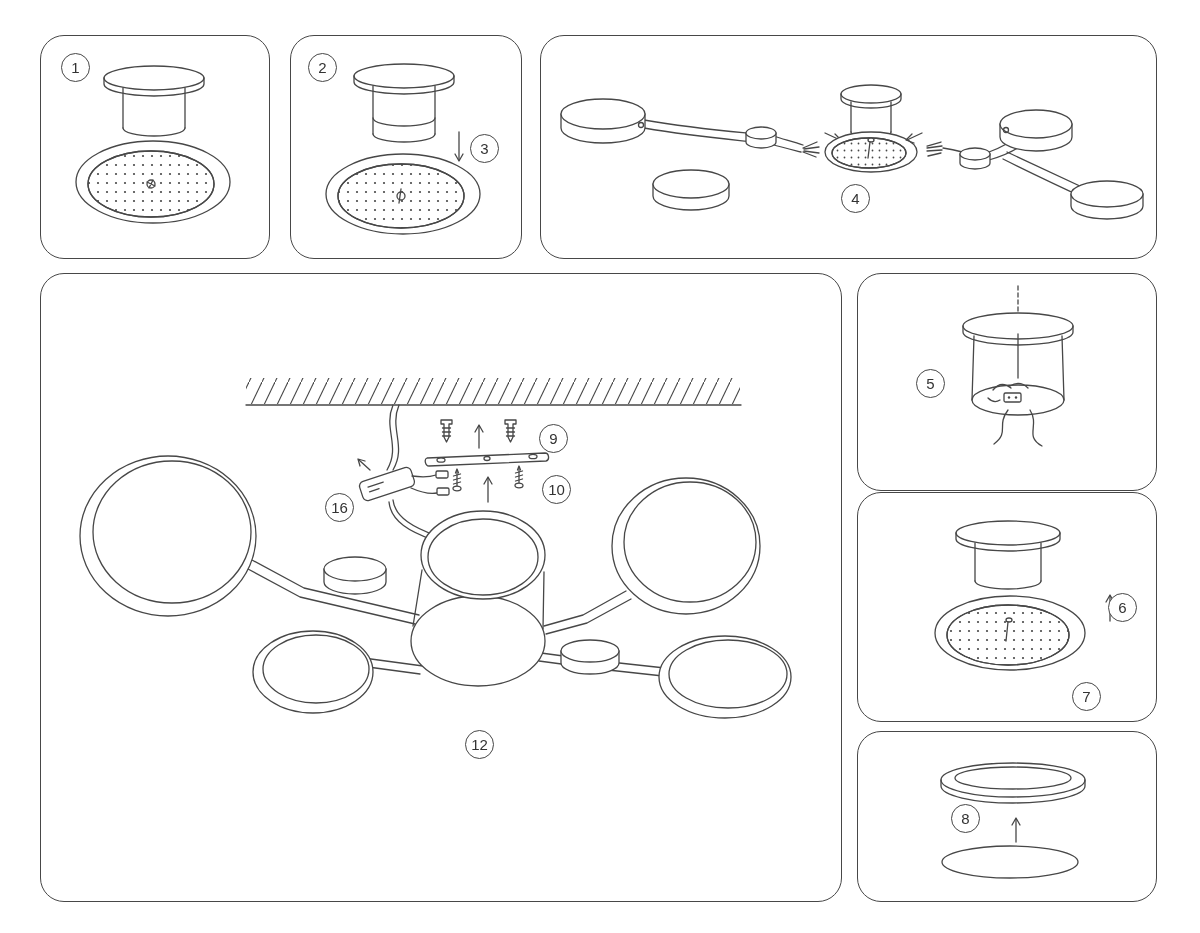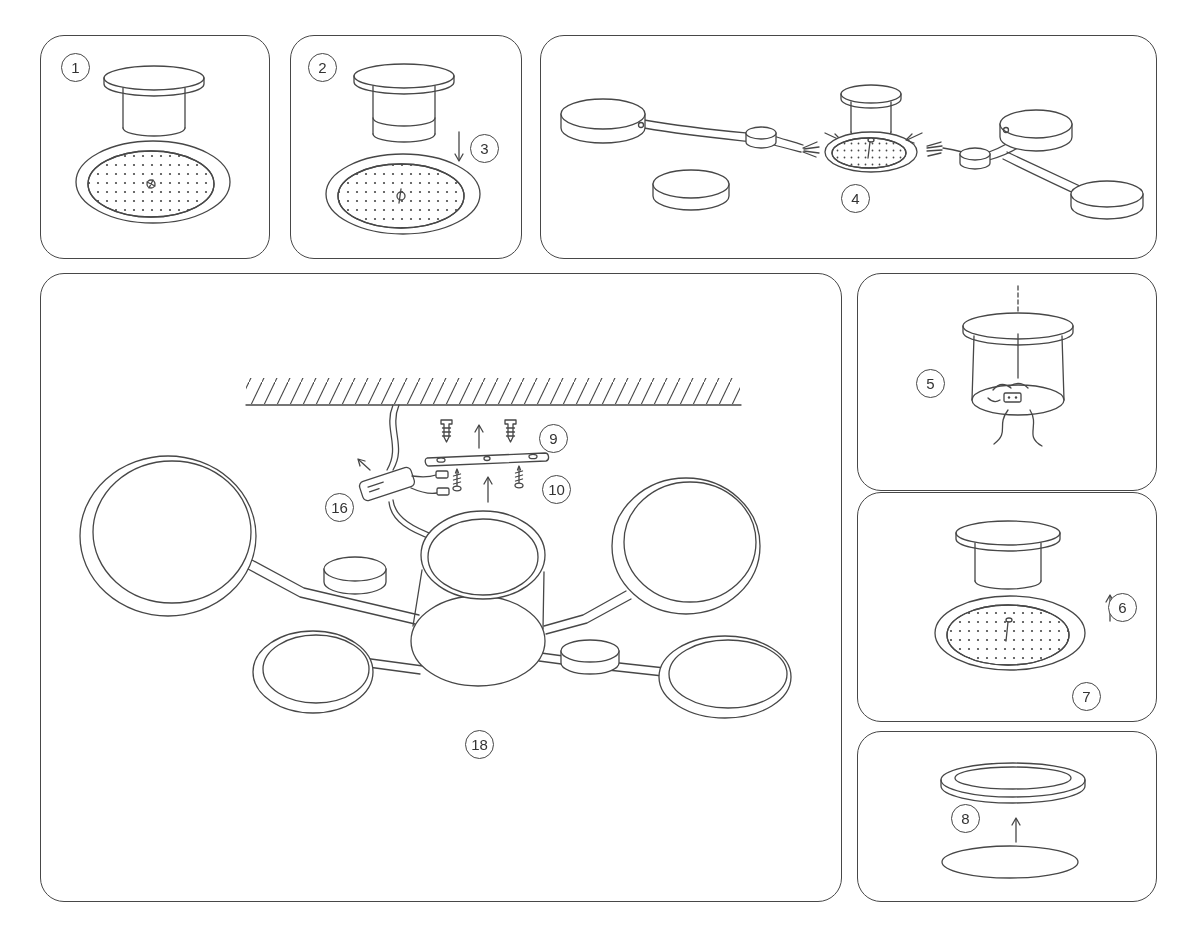--- a/index.html
+++ b/index.html
@@ -338,15 +338,15 @@
   <div class="badge" style="left:308px;top:53px;">2</div>
   <div class="badge" style="left:470px;top:134px;">3</div>
   <div class="badge" style="left:841px;top:184px;">4</div>
   <div class="badge" style="left:916px;top:369px;">5</div>
   <div class="badge" style="left:1108px;top:593px;">6</div>
   <div class="badge" style="left:1072px;top:682px;">7</div>
   <div class="badge" style="left:951px;top:804px;">8</div>
   <div class="badge" style="left:539px;top:424px;">9</div>
   <div class="badge" style="left:542px;top:475px;">10</div>
   <div class="badge" style="left:325px;top:493px;">16</div>
-  <div class="badge" style="left:465px;top:730px;">18</div>
+  <div class="badge" style="left:465px;top:730px;">12</div>
 
 </div>
 
 </body></html>

